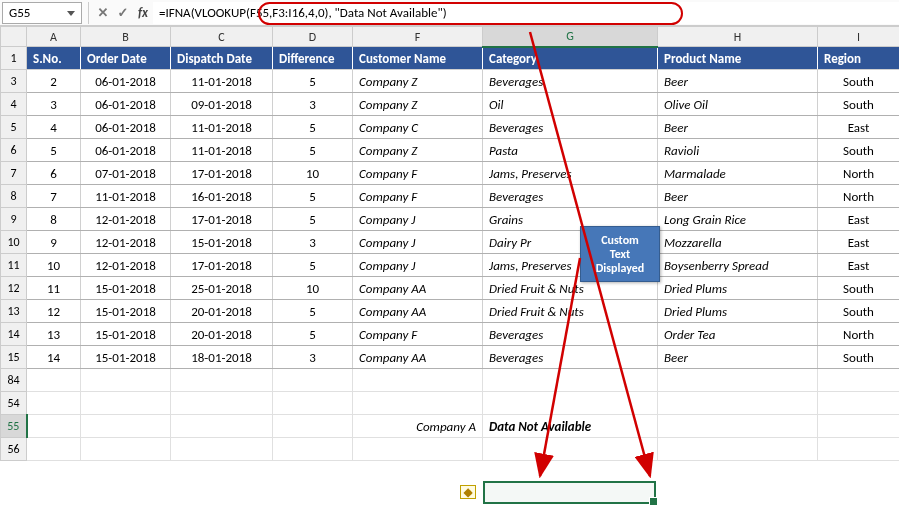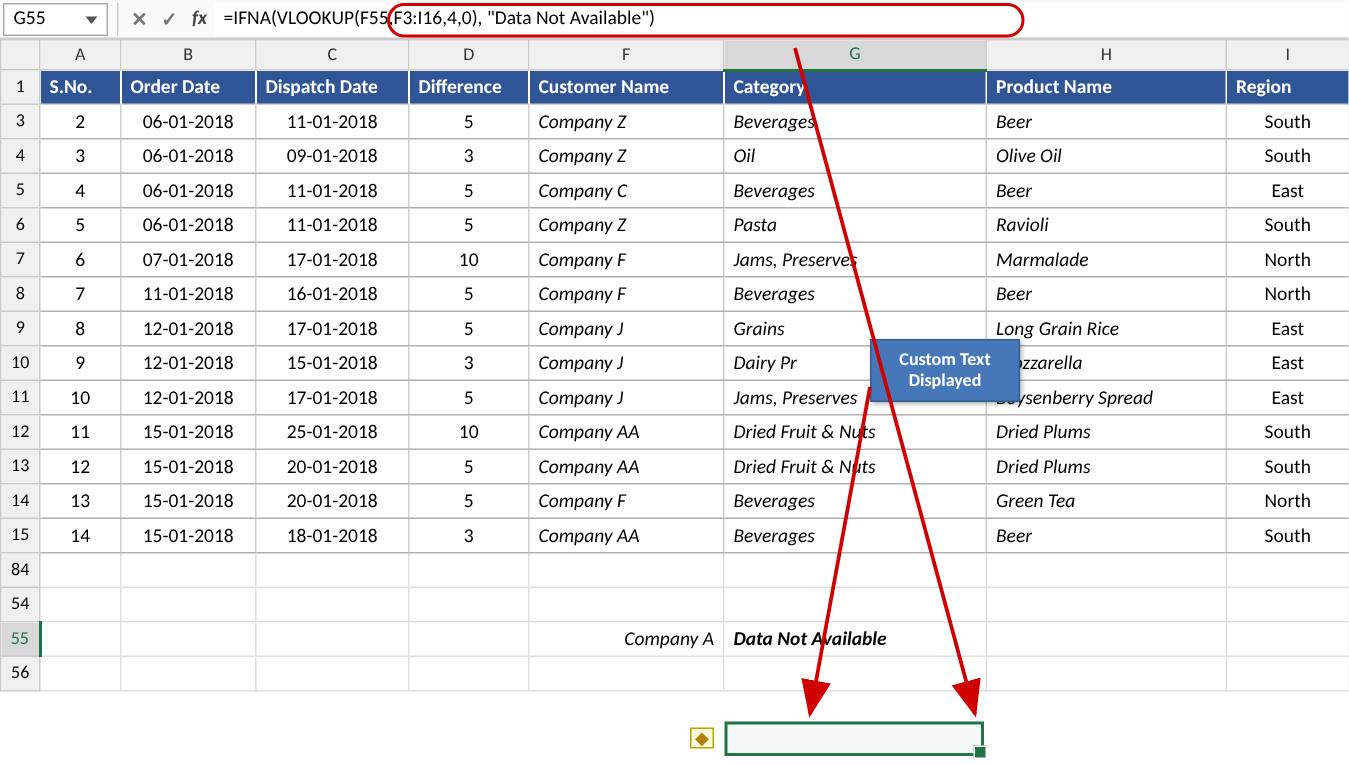--- a/index.html
+++ b/index.html
@@ -14,21 +14,21 @@
     overflow: hidden;
   }
   .formula-bar {
     display: flex;
     align-items: center;
     height: 26px;
     border-bottom: 1px solid #ccc;
     background: #fafafa;
   }
   .name-box {
-    width: 70px;
+    width: 80px;
     height: 22px;
     border: 1px solid #aaa;
     background: #fff;
     margin: 0 2px;
     padding: 0 6px;
     display: flex;
     align-items: center;
     font-size: 13px;
     position: relative;
   }
@@ -351,21 +351,21 @@
           <td class="center">South</td>
         </tr>
         <tr class="data-row">
           <th class="rowhead">14</th>
           <td class="center">13</td>
           <td class="center">15-01-2018</td>
           <td class="center">20-01-2018</td>
           <td class="center">5</td>
           <td class="left">Company F</td>
           <td class="left">Beverages</td>
-          <td class="left">Green Tea</td>
+          <td class="left">Order Tea</td>
           <td class="center">North</td>
         </tr>
         <tr class="data-row">
           <th class="rowhead">15</th>
           <td class="center">14</td>
           <td class="center">15-01-2018</td>
           <td class="center">18-01-2018</td>
           <td class="center">3</td>
           <td class="left">Company AA</td>
           <td class="left">Beverages</td>
@@ -414,21 +414,21 @@
           <td></td>
           <td></td>
           <td></td>
           <td></td>
         </tr>
       </tbody>
 </table>
 
 <div class="selected-cell" style="left:483px; top:455px; width:173px; height:23px;"></div>
 
-<div class="callout" style="left:580px; top:200px; width:100px;">
+<div class="callout" style="left:580px; top:200px; width:80px;">
   <div>Custom Text</div>
   <div>Displayed</div>
 </div>
 
 <div class="warn-icon" style="left:460px; top:459px;">
   <span>◆</span>
 </div>
 
 <svg class="arrows" width="899" height="509">
   <defs>

